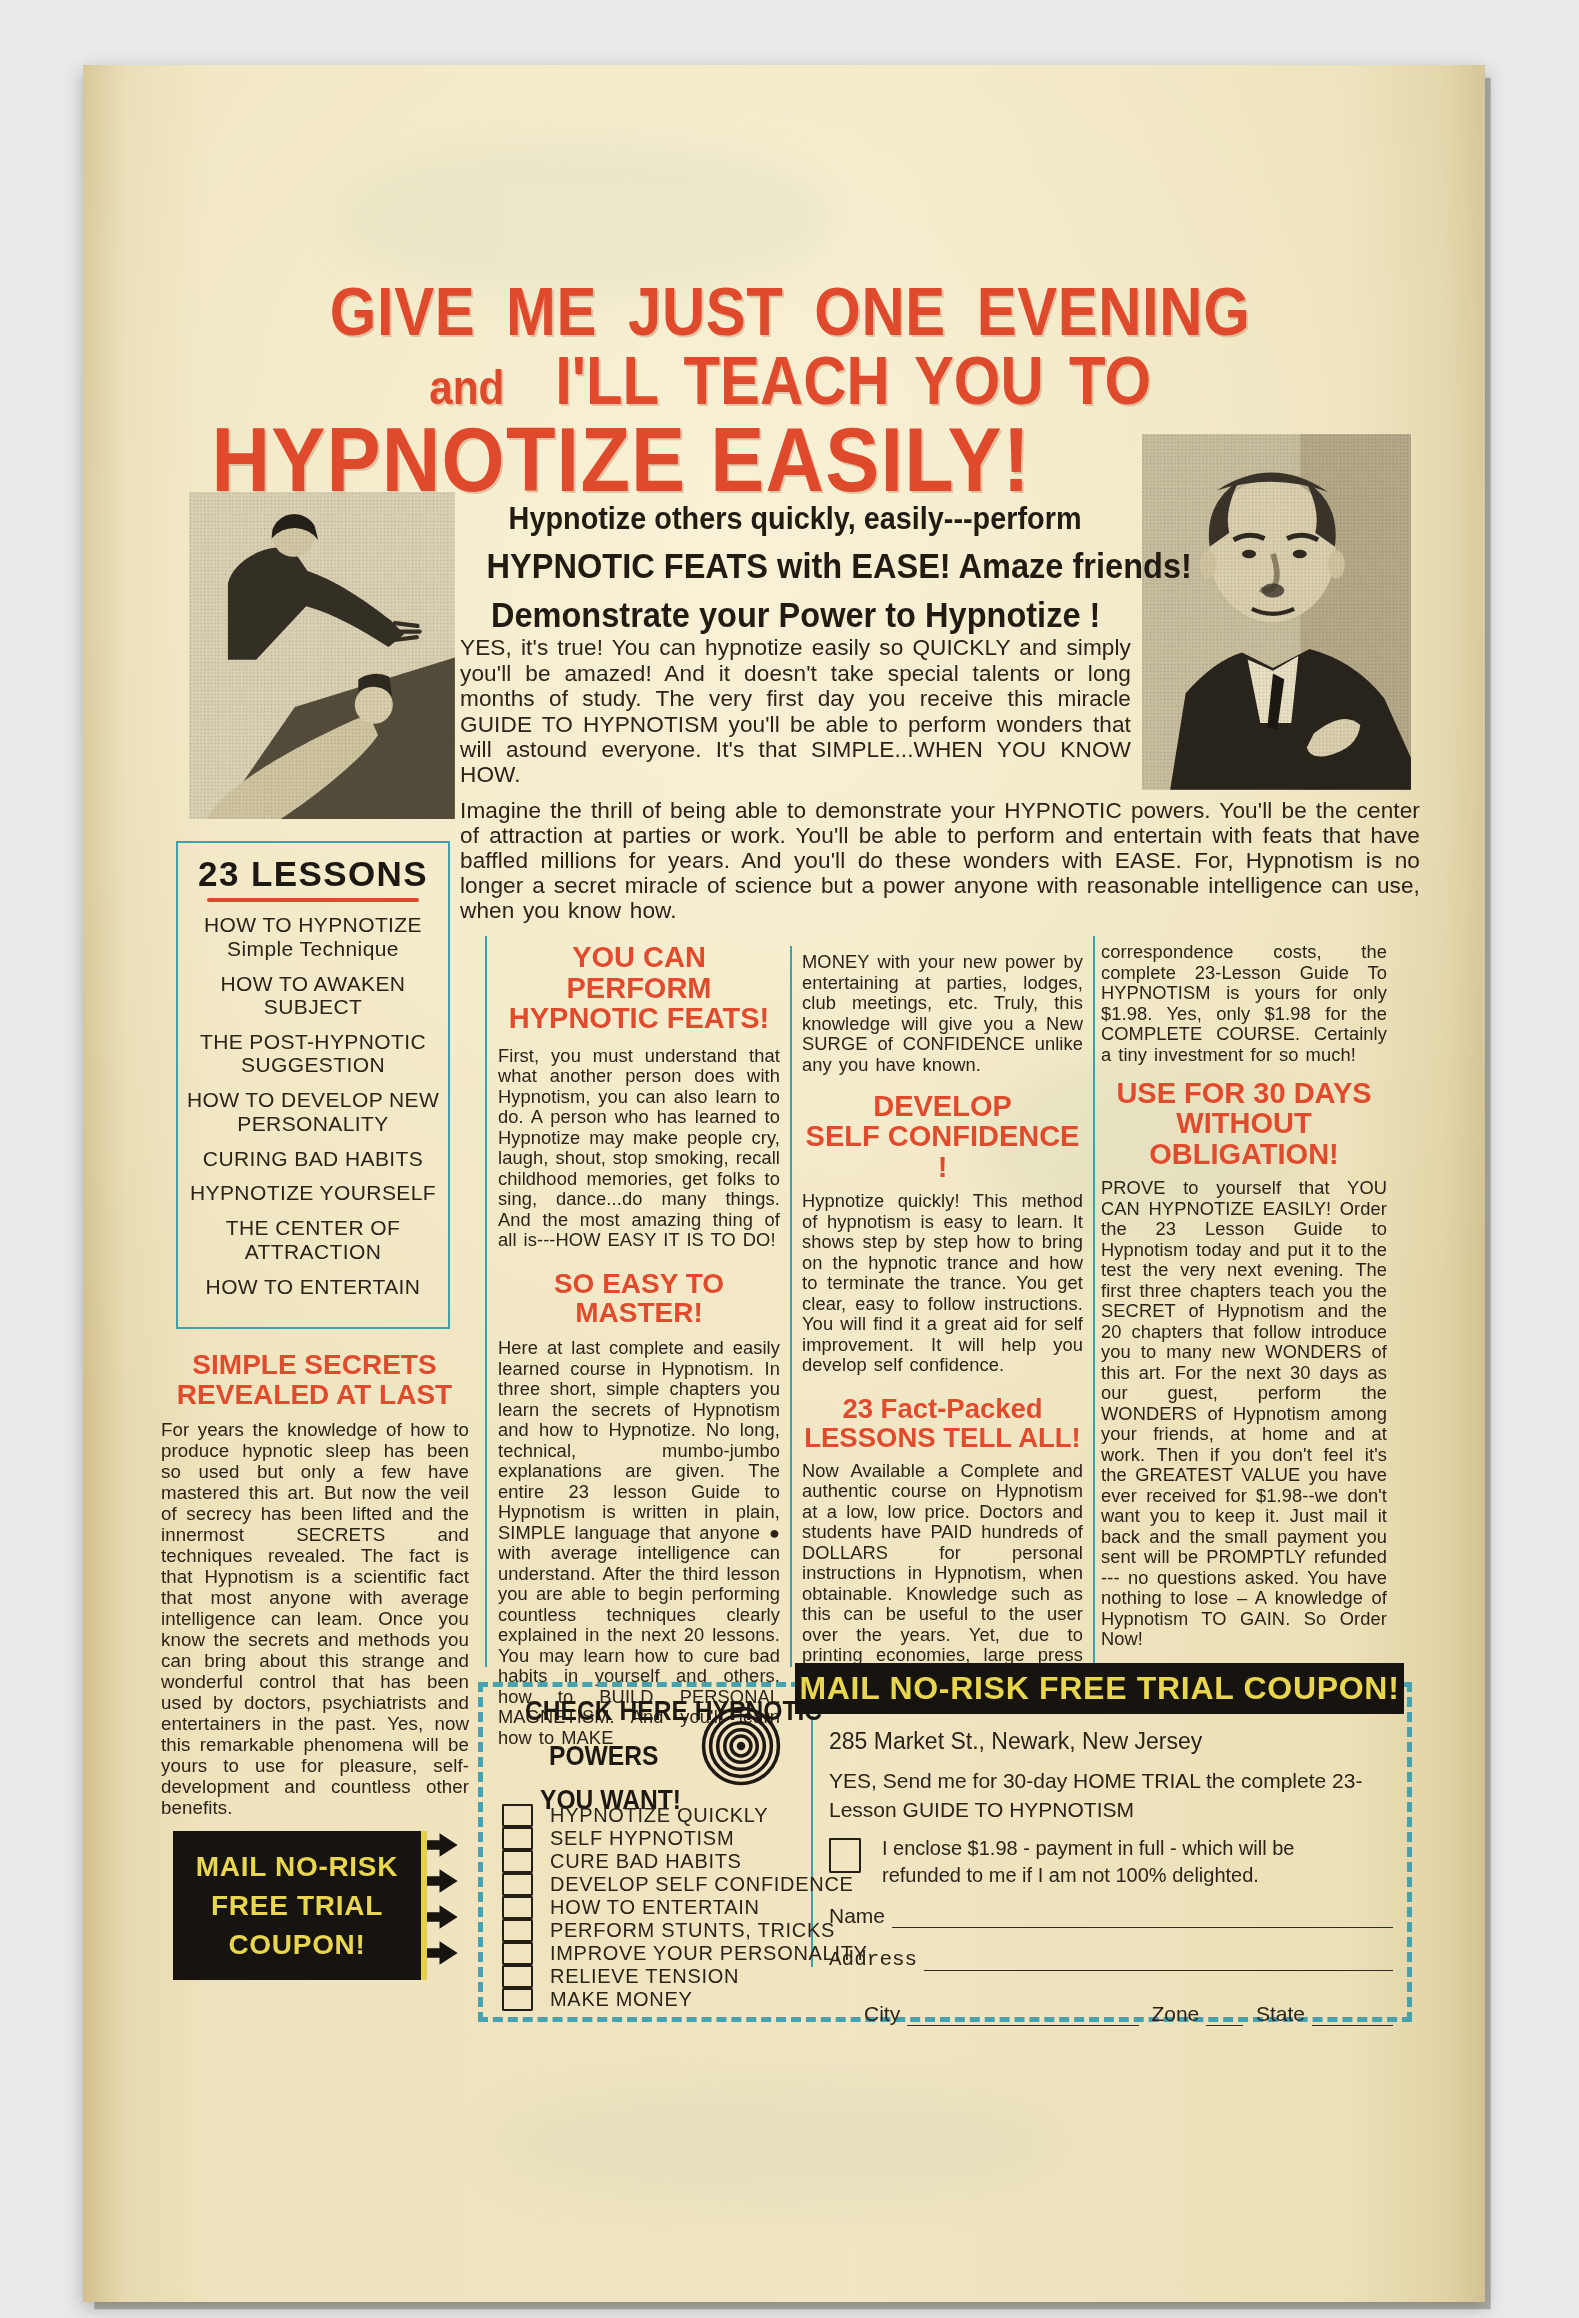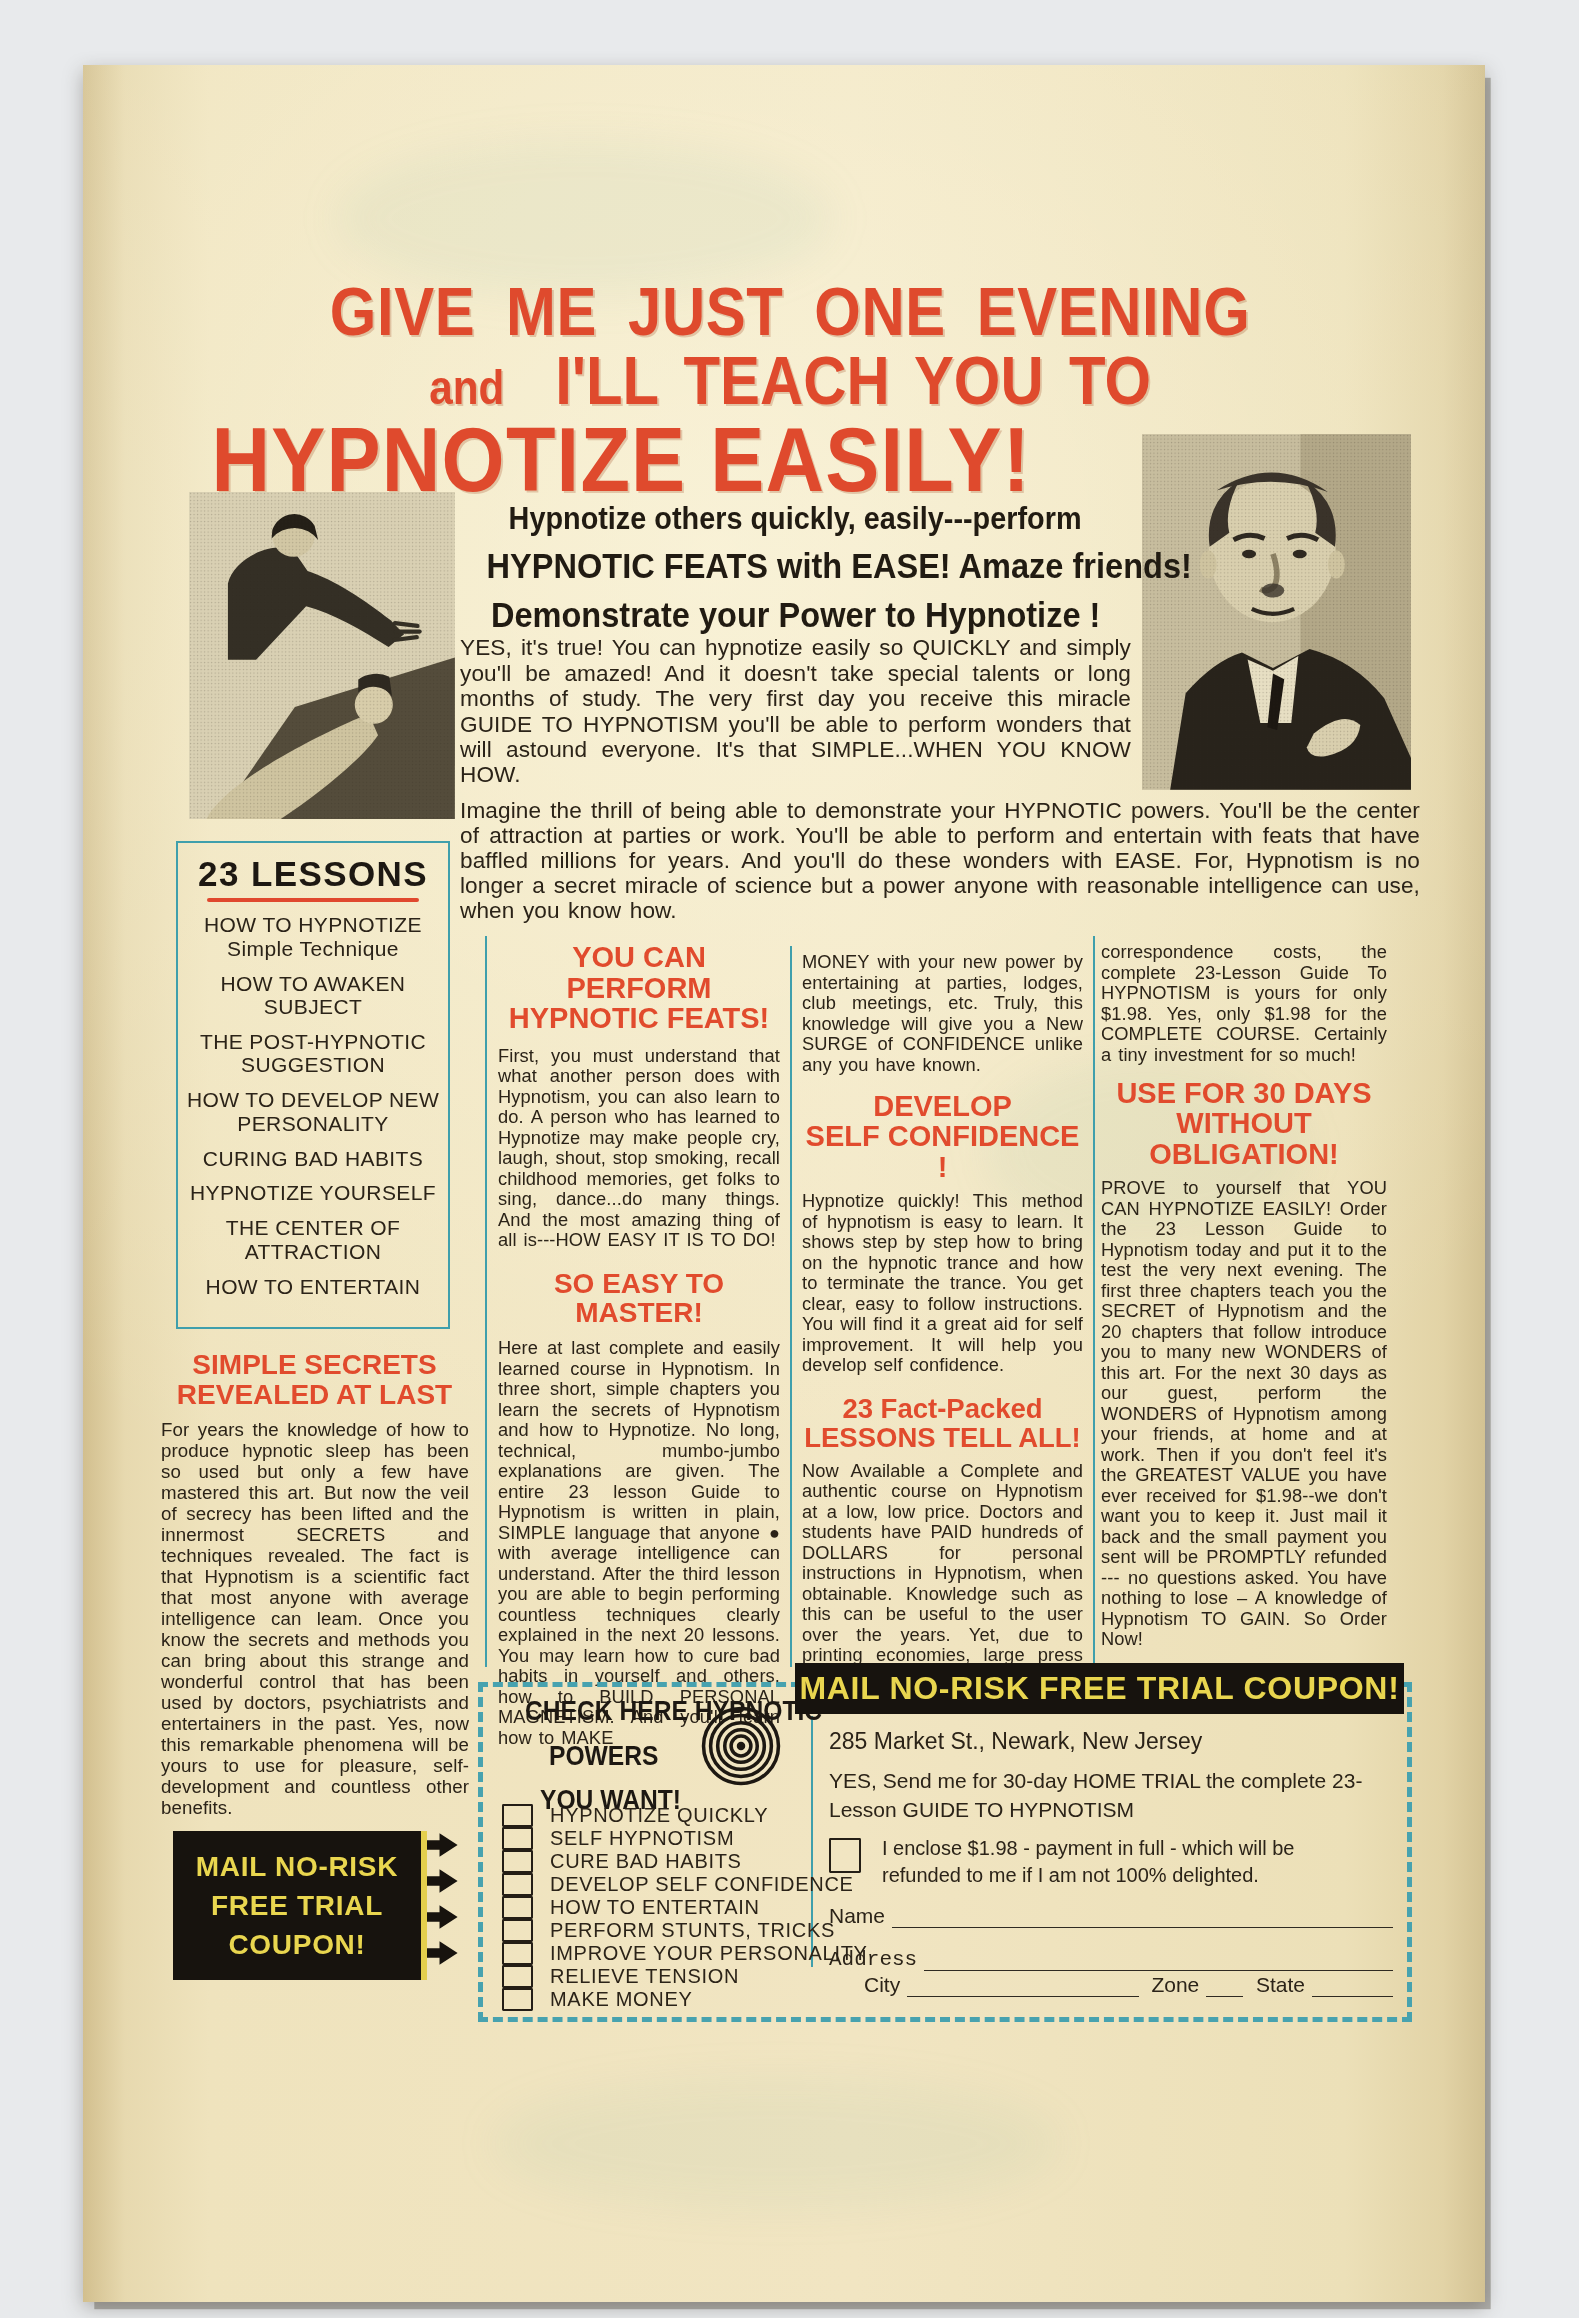--- a/index.html
+++ b/index.html
@@ -83,21 +83,21 @@
   .co-company{font-size:25.4px;font-weight:700;letter-spacing:0.4px;}
   .co-address{font-size:23px;margin-top:5.6px;}
   .co-yes{font-size:21px;margin-top:12.7px;line-height:1.35;}
   .enclose{display:flex;margin-top:11.3px;align-items:flex-start;}
   .enclose .checkbox2{width:28px;height:31px;border:2.1px solid #241e16;border-radius:1.4px;flex:none;margin-top:2.8px;background:transparent;}
   .enclose .etext{font-size:20px;line-height:1.32;margin-left:21px;}
   .frow{display:flex;align-items:flex-end;font-size:21px;}
   .frow .fline{flex:1;border-bottom:1.8px solid #2f2a22;height:21px;margin-left:7px;}
   .frow.name{margin-top:15.5px;}
   .frow.addr{margin-top:20px;font-family:Liberation Mono, monospace;}
-  .frow.city{margin-top:2px;margin-left:35px;}
+  .frow.city{margin-top:31px;margin-left:35px;}
   .frow .fline.zone{flex:0 0 37px;}
   .frow .fline.state{flex:0 0 81px;}
   .frow .lbl2{margin-left:12.7px;}
 </style>
 </head>
 <body>
 
 <div class="paper"></div>
 <div class="ghost" style="left:338px;top:141px;width:494px;height:155px;"></div>
 <div class="ghost" style="left:987px;top:1058px;width:317px;height:183px;"></div>

